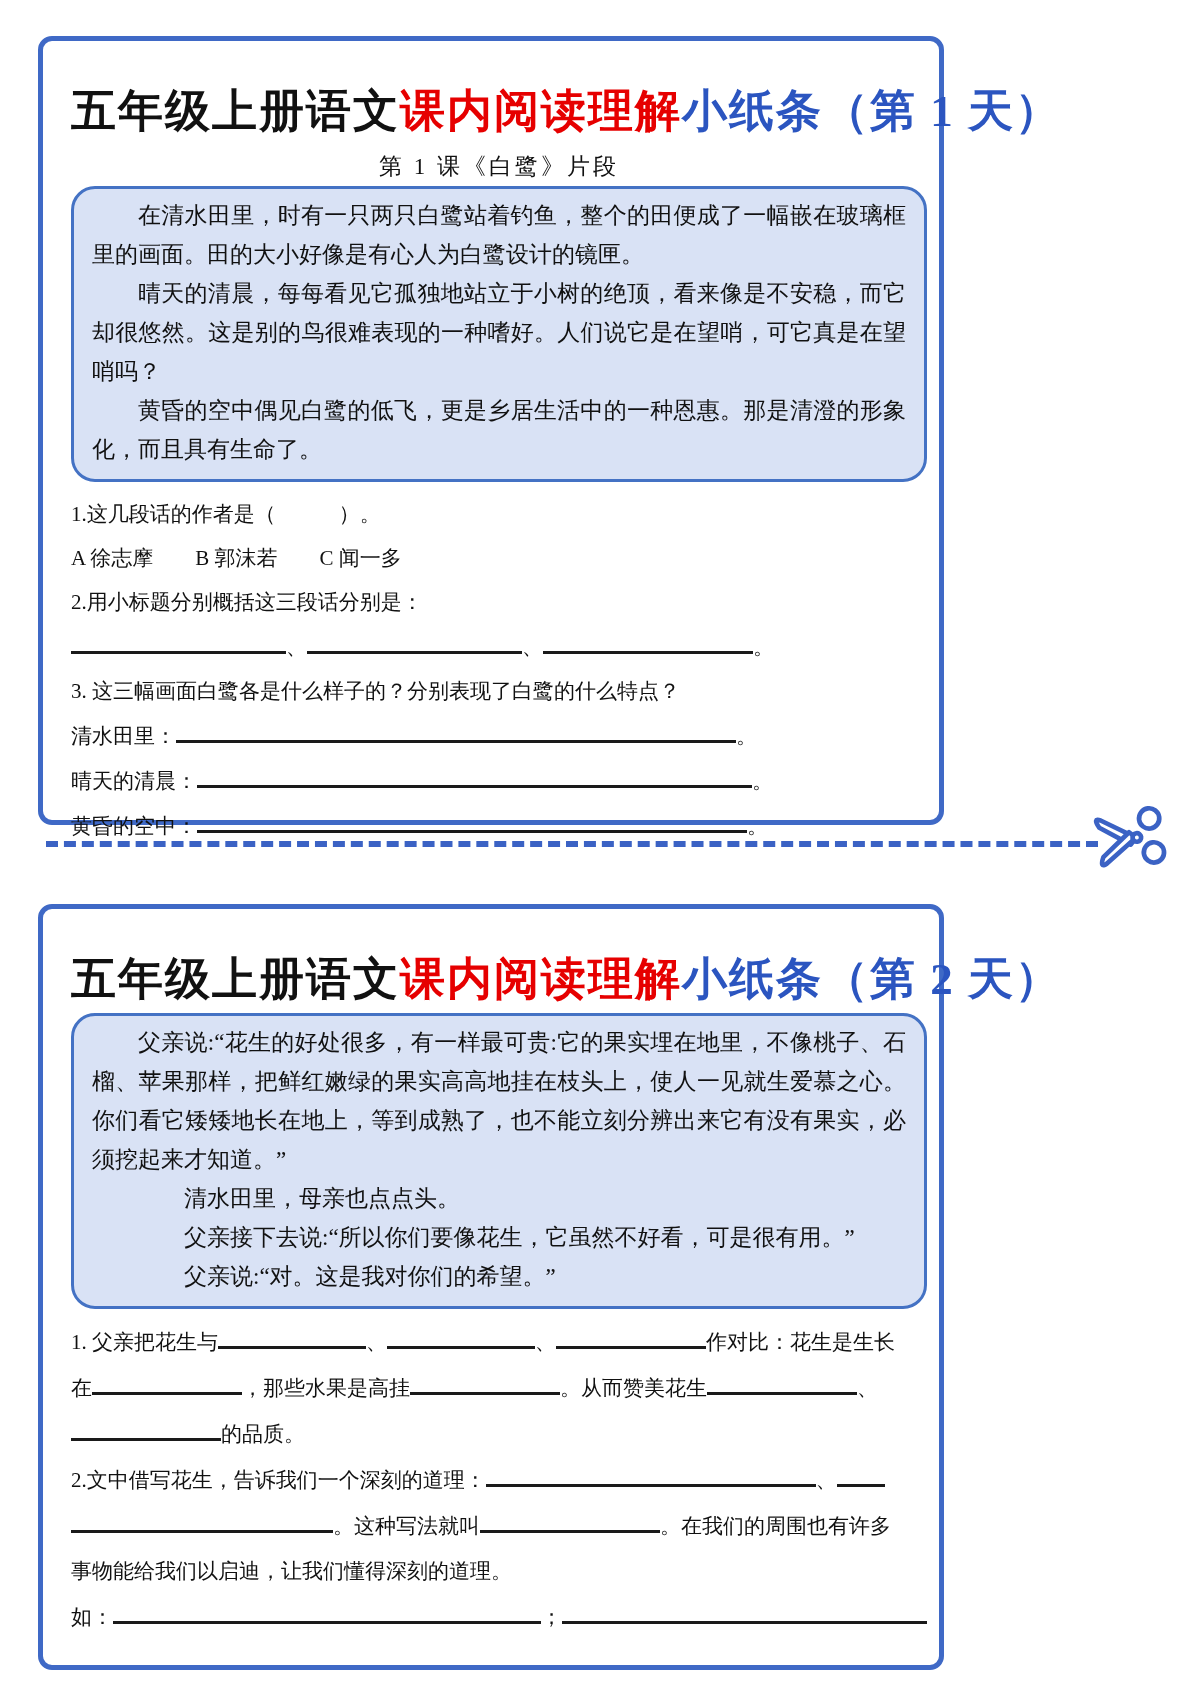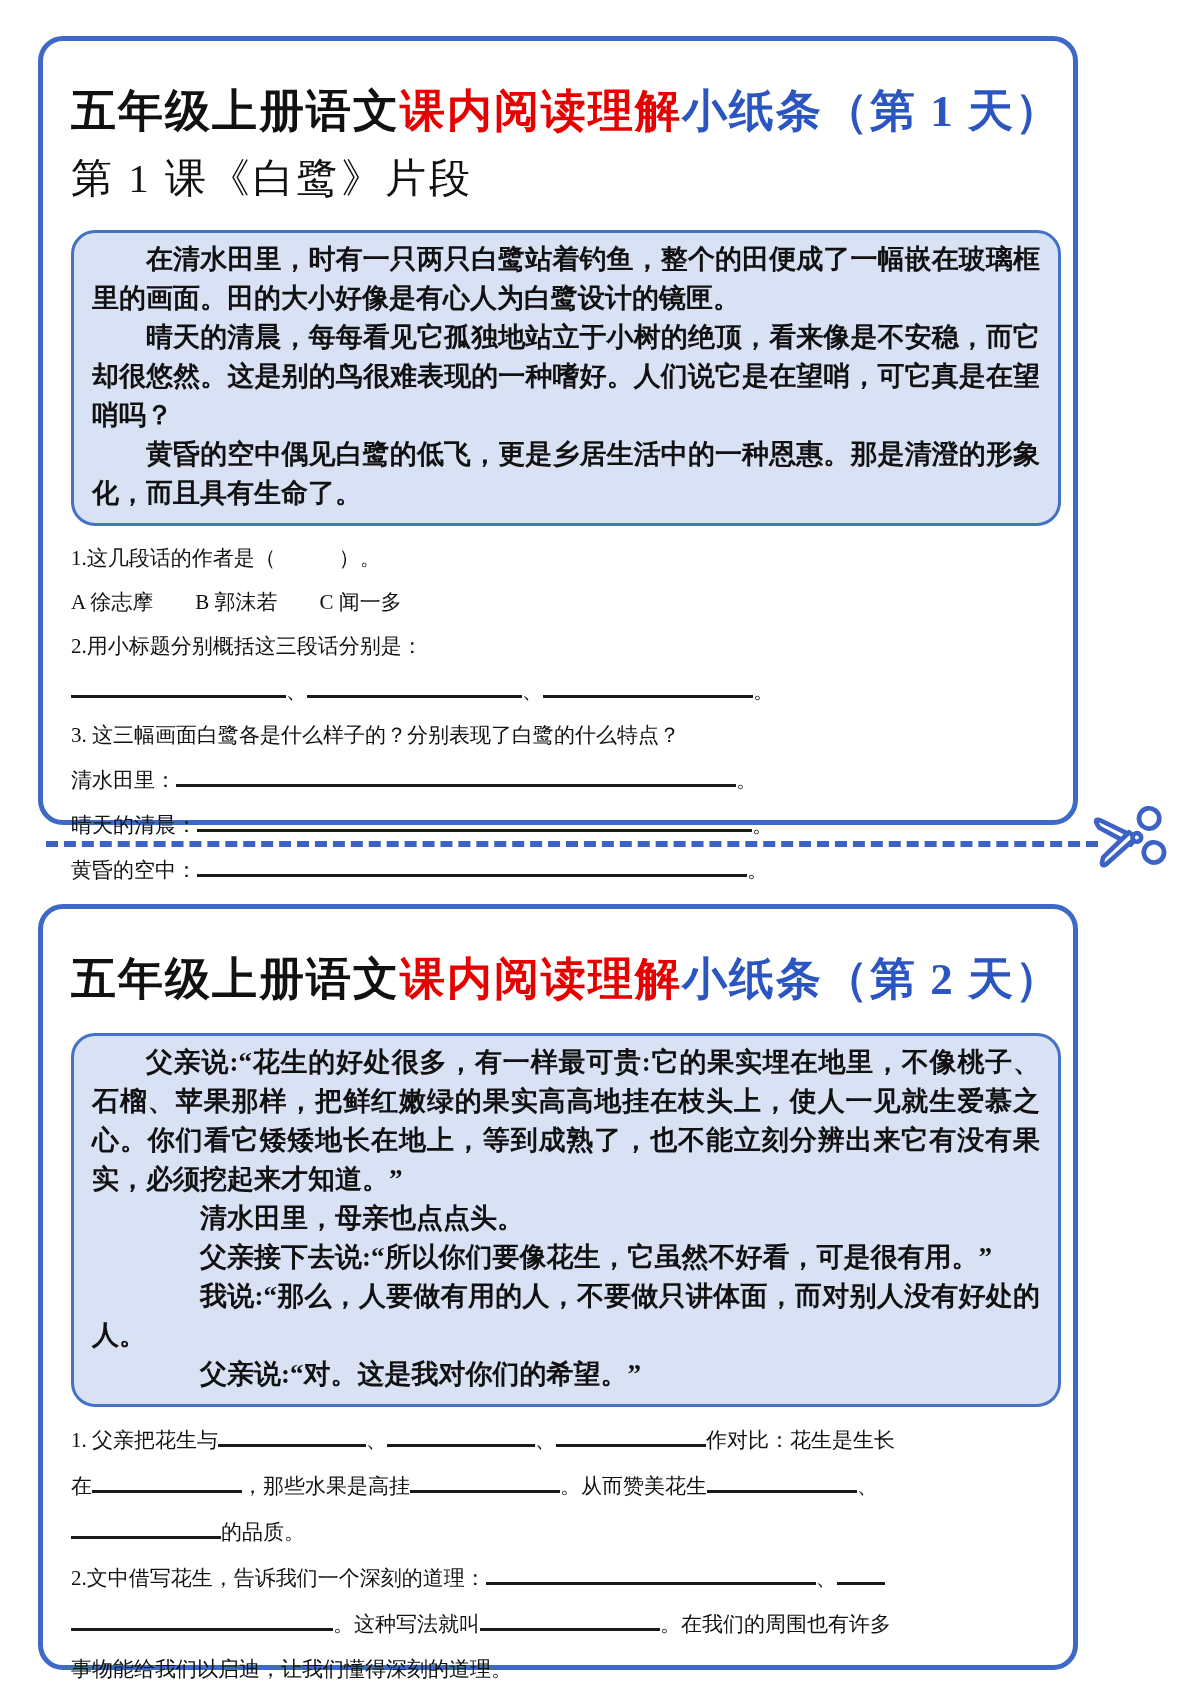--- a/index.html
+++ b/index.html
@@ -16,57 +16,56 @@
     width: 1191px; height: 1684px;
     background: #ffffff;
     position: relative;
     overflow: hidden;
     color: var(--ink);
     font-family: "Liberation Serif", "DejaVu Serif", serif;
   }
   .sheet {
     position: absolute;
     left: 38px;
-    width: 1040px;
+    width: 906px;
     border: 5px solid var(--border-blue);
-    border-radius: 25px;
+    border-radius: 14px;
     background: #ffffff;
     padding: 14px 12px 0 28px;
   }
   #sheet1 { top: 36px;  height: 789px; }
   #sheet2 { top: 904px; height: 766px; }
 
   .sheet-title {
     text-align: center;
     font-size: 45px;
     font-weight: bold;
     margin-top: 26px;
     letter-spacing: 2px;
     white-space: nowrap;
   }
   .sheet-title .t-red  { color: var(--title-red); }
   .sheet-title .t-blue { color: var(--title-blue); }
 
   .sheet-subtitle {
-    text-align: left;
-    font-size: 41px;
+    text-align: center;
+    font-size: 23px;
     margin-top: 10px;
     letter-spacing: 3px;
   }
 
   .passage {
-    margin-top: 24px;
+    margin-top: 4px;
     background: var(--passage-bg);
     border: 3px solid var(--passage-border);
     border-radius: 24px;
     padding: 7px 18px 10px 18px;
-    font-size: 27px;
+    font-size: 23px;
     line-height: 39px;
     text-align: justify;
-    font-weight: bold;
   }
   .passage p { margin: 0; }
 
   .questions { margin-top: 10px; font-size: 21px; }
   .q-line {
     white-space: nowrap;
     line-height: 44px;
     min-height: 44px;
     overflow: hidden;
   }
@@ -132,21 +131,20 @@
 </svg>
 
 <div class="sheet" id="sheet2">
   <div class="sheet-title">
     <span class="t-black">五年级上册语文</span><span class="t-red">课内阅读理解</span><span class="t-blue">小纸条（第 2 天）</span>
   </div>
   <div class="passage">
       <p style="text-indent: 2em;">父亲说:“花生的好处很多，有一样最可贵:它的果实埋在地里，不像桃子、石榴、苹果那样，把鲜红嫩绿的果实高高地挂在枝头上，使人一见就生爱慕之心。你们看它矮矮地长在地上，等到成熟了，也不能立刻分辨出来它有没有果实，必须挖起来才知道。”</p>
       <p style="text-indent: 4em;">清水田里，母亲也点点头。</p>
       <p style="text-indent: 4em;">父亲接下去说:“所以你们要像花生，它虽然不好看，可是很有用。”</p>
-      <p style="text-indent: 4em;">我说:“那么，人要做有用的人，不要做只讲体面，而对别人没有好处的人。</p>
       <p style="text-indent: 4em;">父亲说:“对。这是我对你们的希望。”</p>
     </div>
   <div class="questions">
       <div class="q-line"><span>1. 父亲把花生与</span><span class="blank" style="width: 148px;"></span><span>、</span><span class="blank" style="width: 148px;"></span><span>、</span><span class="blank" style="width: 150px;"></span><span>作对比：花生是生长</span></div>
       <div class="q-line"><span>在</span><span class="blank" style="width: 150px;"></span><span>，那些水果是高挂</span><span class="blank" style="width: 150px;"></span><span>。从而赞美花生</span><span class="blank" style="width: 150px;"></span><span>、</span></div>
       <div class="q-line"><span class="blank" style="width: 150px;"></span><span>的品质。</span></div>
       <div class="q-line"><span>2.文中借写花生，告诉我们一个深刻的道理：</span><span class="blank" style="width: 330px;"></span><span>、</span><span class="blank" style="width: 48px;"></span></div>
       <div class="q-line"><span class="blank" style="width: 262px;"></span><span>。这种写法就叫</span><span class="blank" style="width: 180px;"></span><span>。在我们的周围也有许多</span></div>
       <div class="q-line"><span>事物能给我们以启迪，让我们懂得深刻的道理。</span></div>
       <div class="q-line"><span>如：</span><span class="blank" style="width: 428px;"></span><span>；</span><span class="blank" style="width: 448px;"></span><span>。</span></div>

